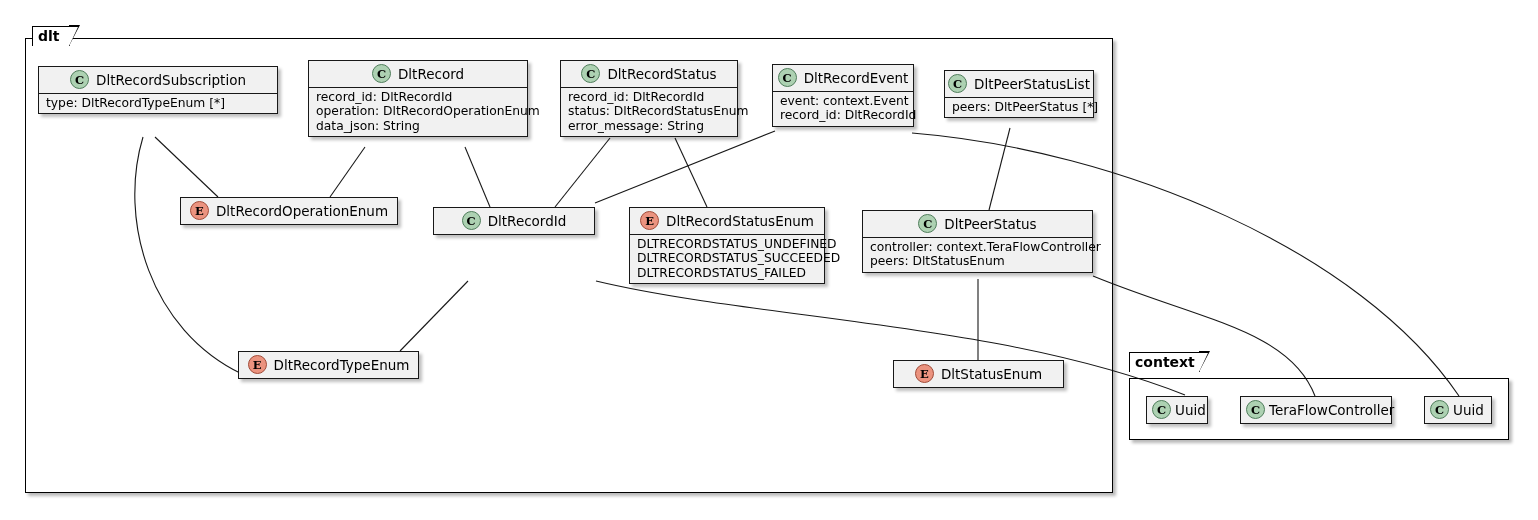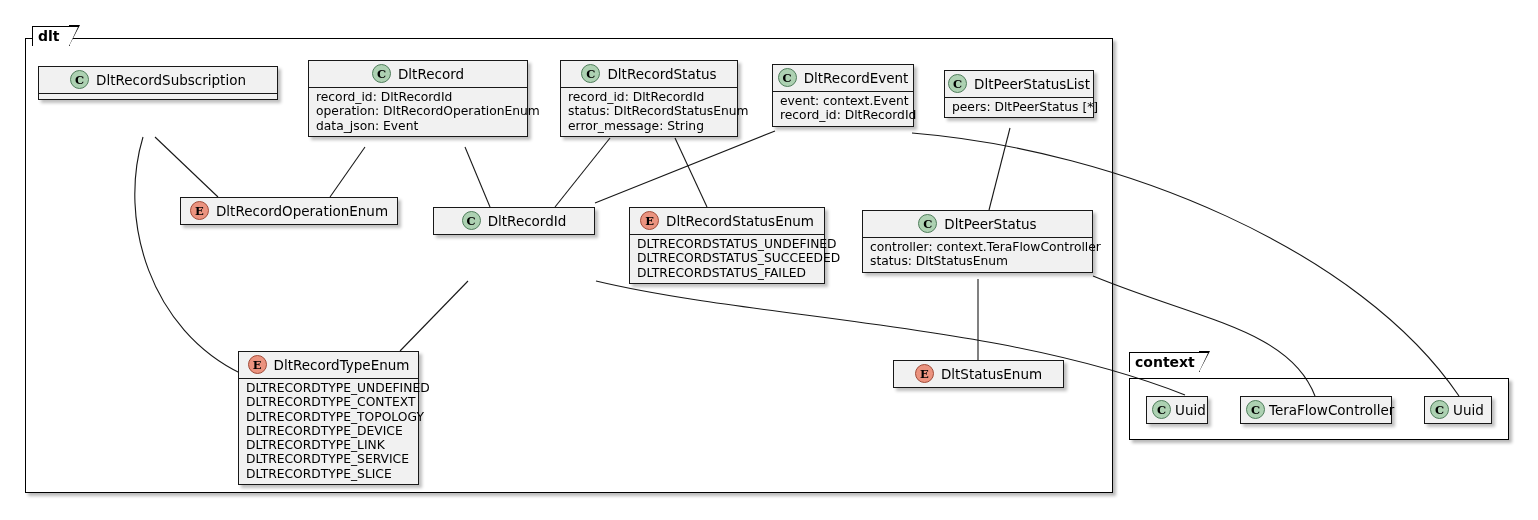--- a/index.html
+++ b/index.html
@@ -172,32 +172,33 @@
     <span>context</span>
     <span class="tabfill"></span>
   </div>
 
   <div class="node" style="left:38px; top:66px; width:240px;">
     <div class="node-head">
       <span class="stc c">C</span>
       <span>DltRecordSubscription</span>
     </div>
     <div class="node-body">
+      <div class="attr">type: DltRecordTypeEnum [*]</div>
     </div>
   </div>
 
   <div class="node" style="left:308px; top:60px; width:220px;">
     <div class="node-head">
       <span class="stc c">C</span>
       <span>DltRecord</span>
     </div>
     <div class="node-body">
       <div class="attr">record_id: DltRecordId</div>
       <div class="attr">operation: DltRecordOperationEnum</div>
-      <div class="attr">data_json: Event</div>
+      <div class="attr">data_json: String</div>
     </div>
   </div>
 
   <div class="node" style="left:560px; top:60px; width:178px;">
     <div class="node-head">
       <span class="stc c">C</span>
       <span>DltRecordStatus</span>
     </div>
     <div class="node-body">
       <div class="attr">record_id: DltRecordId</div>
@@ -253,38 +254,29 @@
     </div>
   </div>
 
   <div class="node" style="left:862px; top:210px; width:231px;">
     <div class="node-head">
       <span class="stc c">C</span>
       <span>DltPeerStatus</span>
     </div>
     <div class="node-body">
       <div class="attr">controller: context.TeraFlowController</div>
-      <div class="attr">status: DltStatusEnum</div>
+      <div class="attr">peers: DltStatusEnum</div>
     </div>
   </div>
 
   <div class="node" style="left:238px; top:351px; width:181px;">
     <div class="node-head">
       <span class="stc e">E</span>
       <span>DltRecordTypeEnum</span>
     </div>
-    <div class="node-body">
-      <div class="attr">DLTRECORDTYPE_UNDEFINED</div>
-      <div class="attr">DLTRECORDTYPE_CONTEXT</div>
-      <div class="attr">DLTRECORDTYPE_TOPOLOGY</div>
-      <div class="attr">DLTRECORDTYPE_DEVICE</div>
-      <div class="attr">DLTRECORDTYPE_LINK</div>
-      <div class="attr">DLTRECORDTYPE_SERVICE</div>
-      <div class="attr">DLTRECORDTYPE_SLICE</div>
-    </div>
   </div>
 
   <div class="node" style="left:893px; top:360px; width:171px;">
     <div class="node-head">
       <span class="stc e">E</span>
       <span>DltStatusEnum</span>
     </div>
   </div>
 
   <div class="node compact" style="left:1146px; top:396px; width:62px;">

